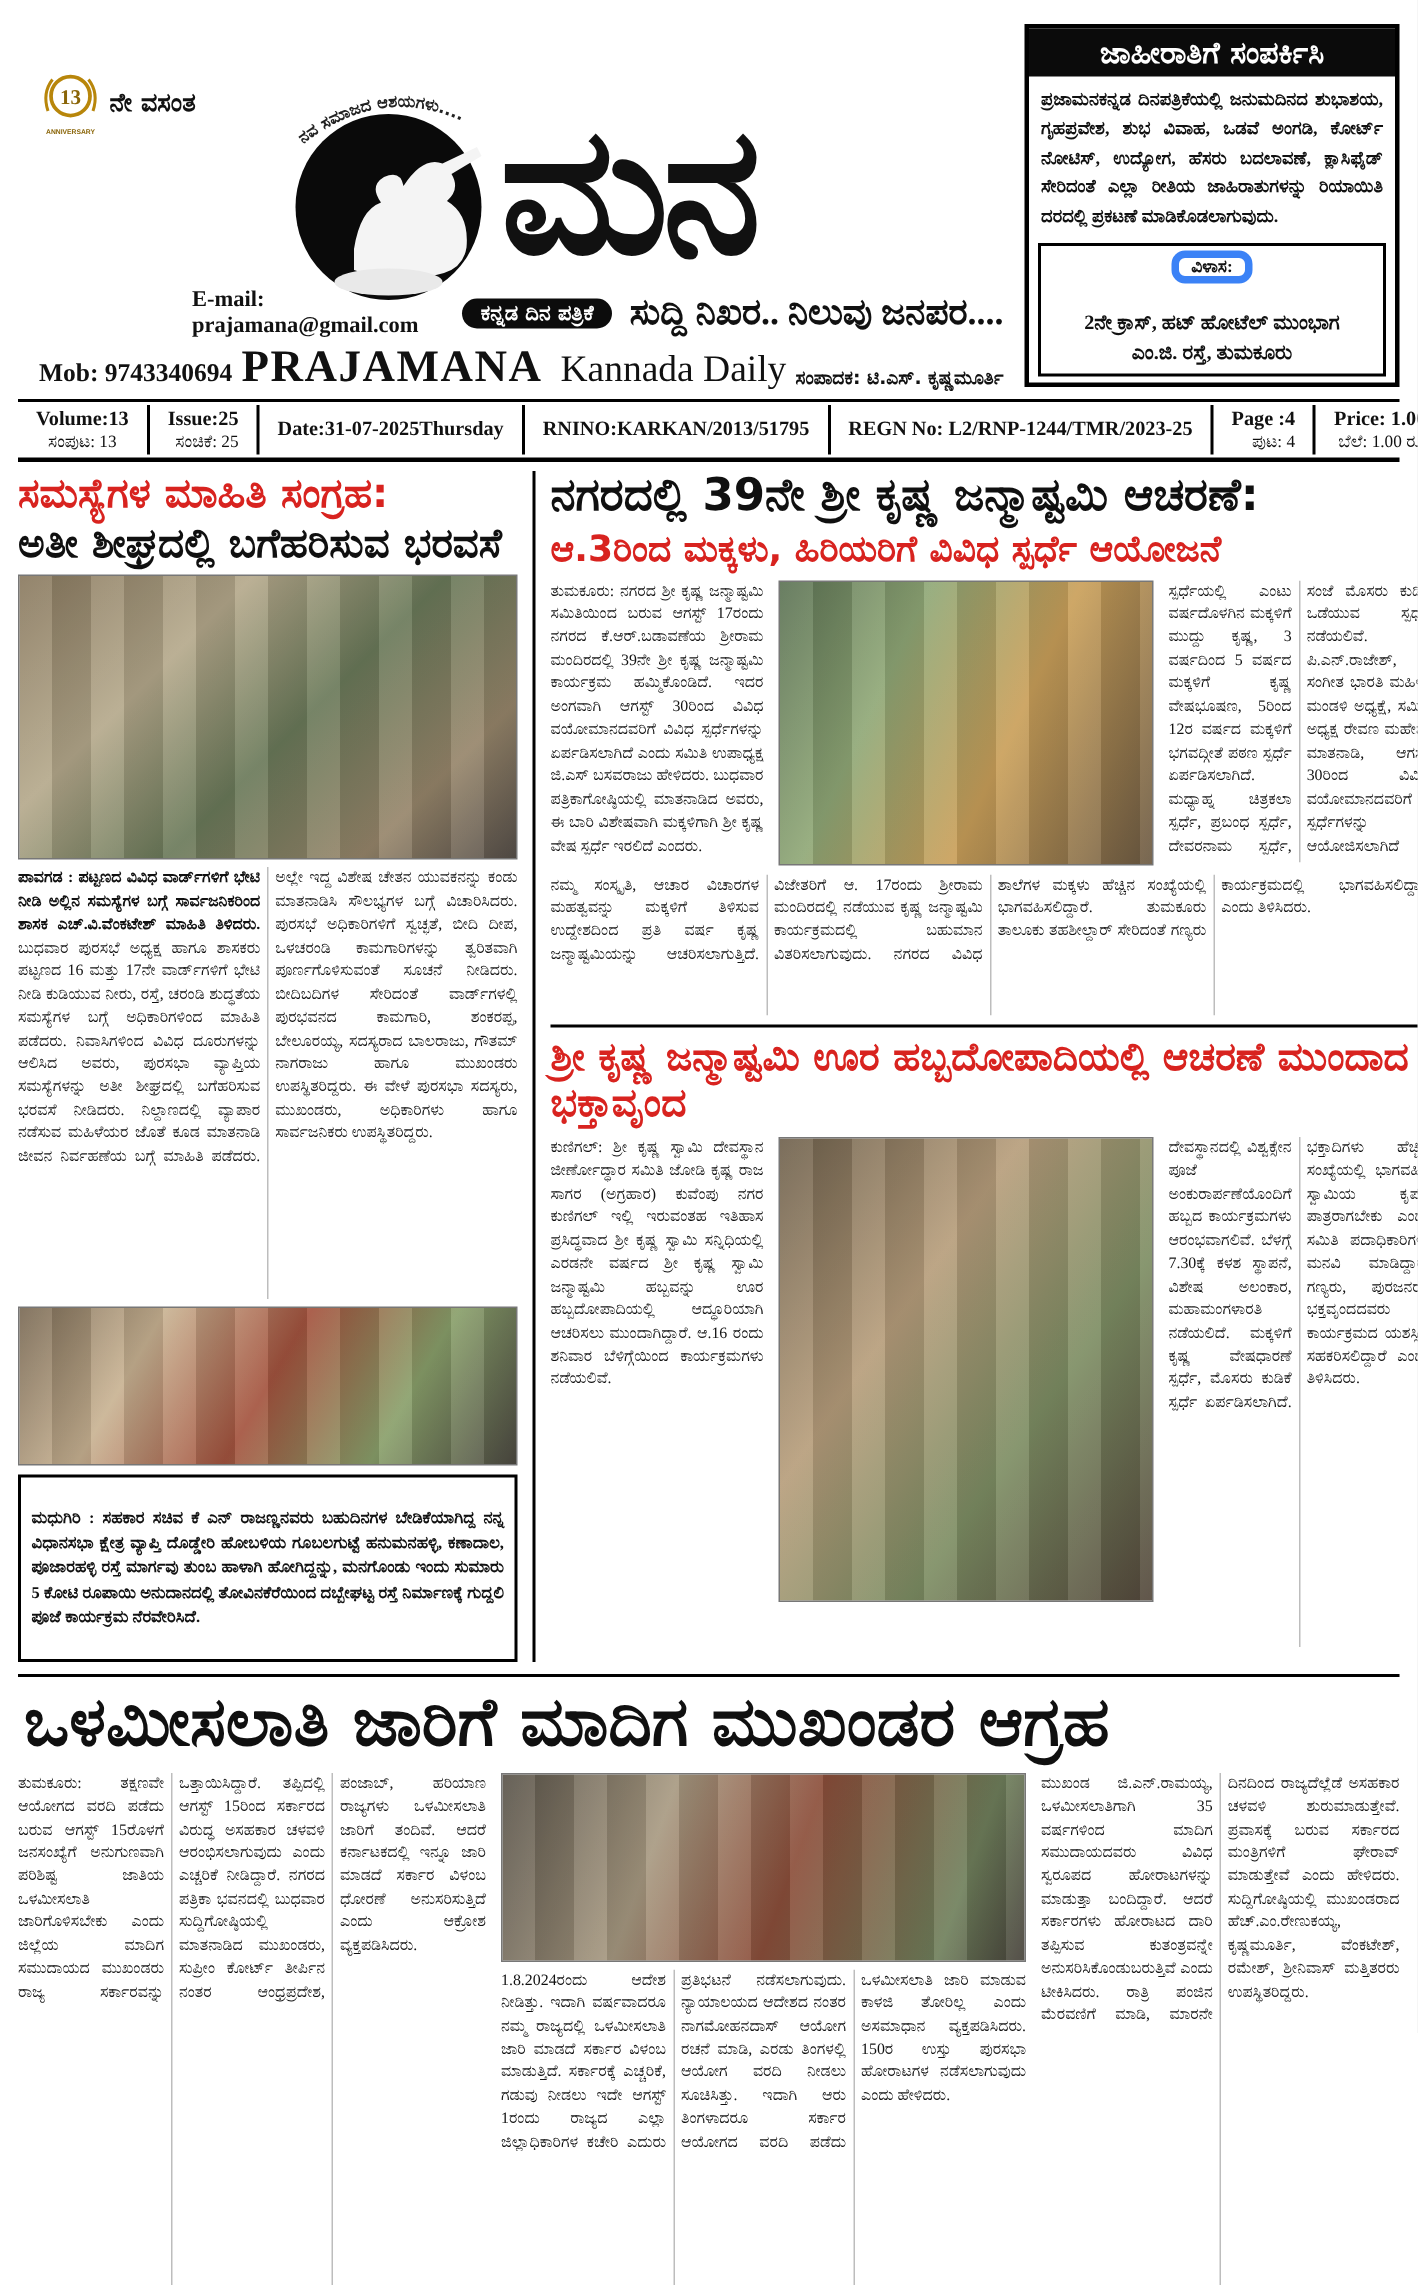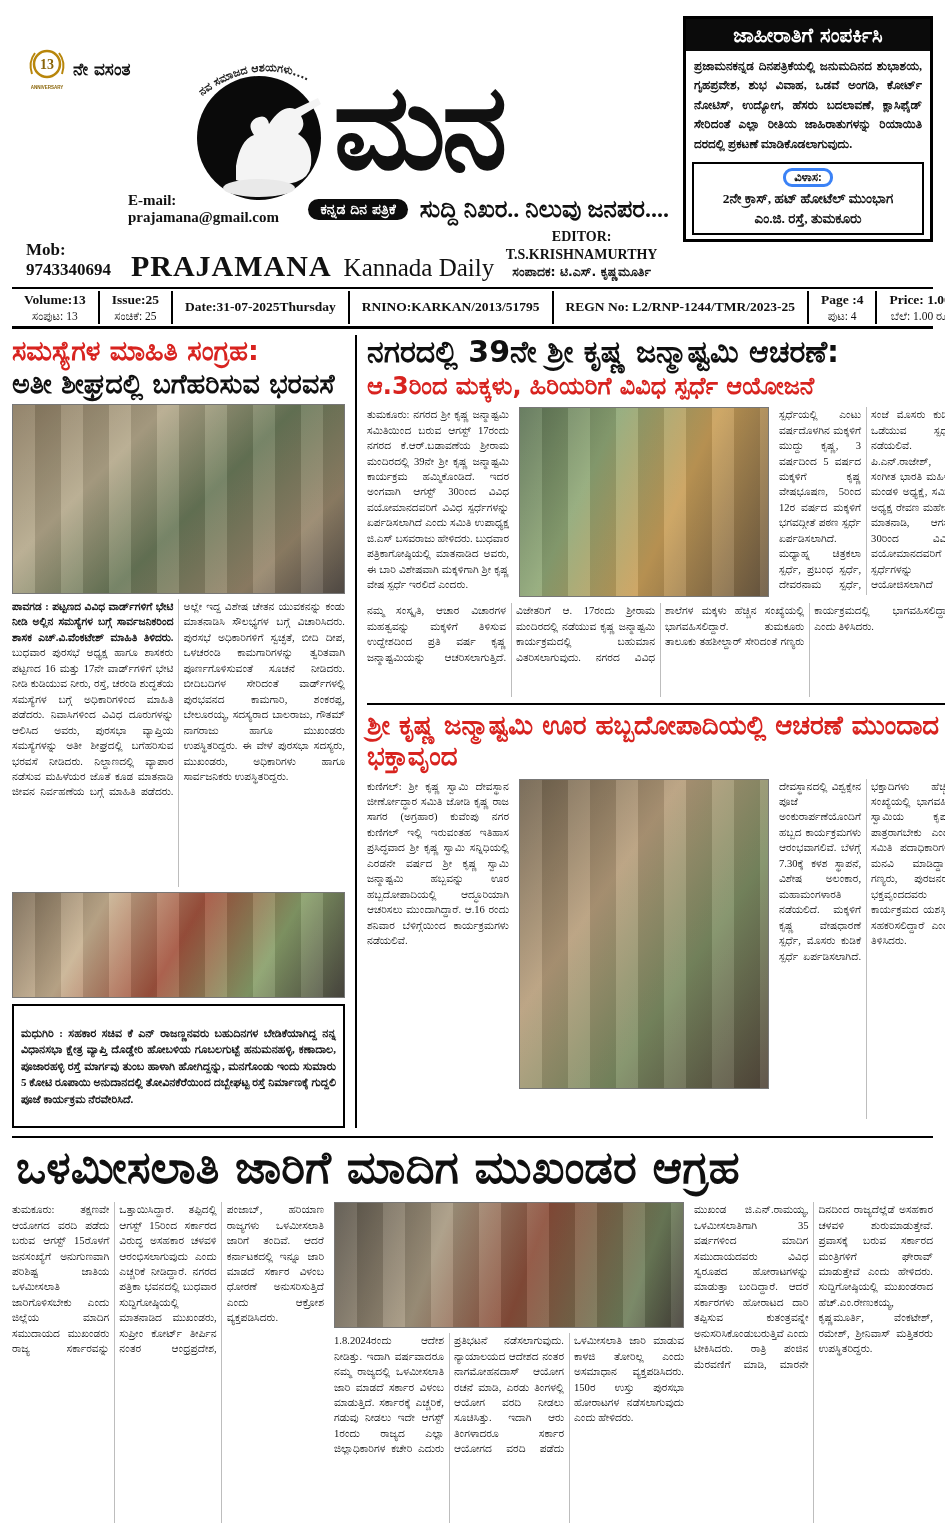--- a/index.html
+++ b/index.html
@@ -27,31 +27,31 @@
   .mast-editor{text-align:center;line-height:1.3;padding-bottom:2px;}
   .mast-editor .ed-en{font-weight:bold;font-size:14px;}
   .mast-editor .ed-kn{font-family:"DejaVu Sans",sans-serif;font-weight:bold;font-size:12.5px;}
 
   
   .ad-box{width:250px;border:3px solid #000;margin-top:10px;align-self:flex-start;box-sizing:border-box;}
   .ad-title{background:#0b0b0b;color:#fff;text-align:center;font-family:"DejaVu Sans",sans-serif;
             font-weight:bold;font-size:20px;padding:4px 2px;}
   .ad-body{font-weight:bold;font-size:12px;line-height:1.62;text-align:justify;padding:6px 8px 4px 8px;}
   .ad-address{border:2px solid #000;margin:4px 6px;text-align:center;padding:3px 2px 5px 2px;}
-  .ad-address .lbl{display:inline-block;border:3px solid #3b82f6;border-radius:9px;font-size:11.5px;
-                   font-weight:bold;padding:0 8px;margin-bottom:2px;}
+  .ad-address .lbl{display:inline-block;border:5px solid #3b82f6;border-radius:9px;font-size:11.5px;
+                   font-weight:bold;padding:0 8px;margin-bottom:16px;}
   .ad-address .l1,.ad-address .l2{font-weight:bold;font-size:13.5px;line-height:1.45;}
   .ad-phone{background:#0b0b0b;color:#fff;text-align:center;font-weight:bold;font-size:22px;padding:3px 0;}
 
   
   .info-bar{display:flex;align-items:stretch;border-top:2px solid #000;border-bottom:3px solid #000;
             margin-top:4px;padding:2px 0;}
   .info-item{display:flex;flex-direction:column;justify-content:center;text-align:center;
              padding:1px 12px;line-height:1.25;}
-  .info-item + .info-item{border-left:2px solid #000;}
+  .info-item + .info-item{border-left:2px solid #000;align-items:flex-end;}
   .info-item .en{font-weight:bold;font-size:13.5px;white-space:nowrap;}
   .info-item .kn{font-size:11.5px;white-space:nowrap;}
   .info-item .kn:empty{display:none;}
 
   
   .hl-red{color:#d8231f;font-family:"DejaVu Sans",sans-serif;font-weight:bold;}
   .hl-black{color:#101010;font-family:"DejaVu Sans",sans-serif;font-weight:bold;}
 
   
   .top-section{display:flex;margin-top:6px;}
@@ -139,21 +139,20 @@
         <span class="mast-slogan">ಸುದ್ದಿ ನಿಖರ.. ನಿಲುವು ಜನಪರ....</span>
       </div>
 
       <div class="mast-row2">
         <span class="mast-mob">Mob: 9743340694</span>
         <span class="mast-title">
           <span class="en1">PRAJAMANA</span>
           <span class="en2">Kannada Daily</span>
         </span>
         <span class="mast-editor">
-          <div class="ed-en">EDITOR: T.S.KRISHNAMURTHY</div>
           <div class="ed-kn">ಸಂಪಾದಕ: ಟಿ.ಎಸ್. ಕೃಷ್ಣಮೂರ್ತಿ</div>
         </span>
       </div>
     </div>
 
     <aside class="ad-box">
       <div class="ad-title">ಜಾಹೀರಾತಿಗೆ ಸಂಪರ್ಕಿಸಿ</div>
       <div class="ad-body">ಪ್ರಜಾಮನಕನ್ನಡ ದಿನಪತ್ರಿಕೆಯಲ್ಲಿ ಜನುಮದಿನದ ಶುಭಾಶಯ, ಗೃಹಪ್ರವೇಶ, ಶುಭ ವಿವಾಹ, ಒಡವೆ ಅಂಗಡಿ, ಕೋರ್ಟ್ ನೋಟಿಸ್, ಉದ್ಯೋಗ, ಹೆಸರು ಬದಲಾವಣೆ, ಕ್ಲಾಸಿಫೈಡ್ ಸೇರಿದಂತೆ ಎಲ್ಲಾ ರೀತಿಯ ಜಾಹಿರಾತುಗಳನ್ನು ರಿಯಾಯಿತಿ ದರದಲ್ಲಿ ಪ್ರಕಟಣೆ ಮಾಡಿಕೊಡಲಾಗುವುದು.</div>
       <div class="ad-address">
         <span class="lbl">ವಿಳಾಸ:</span>

